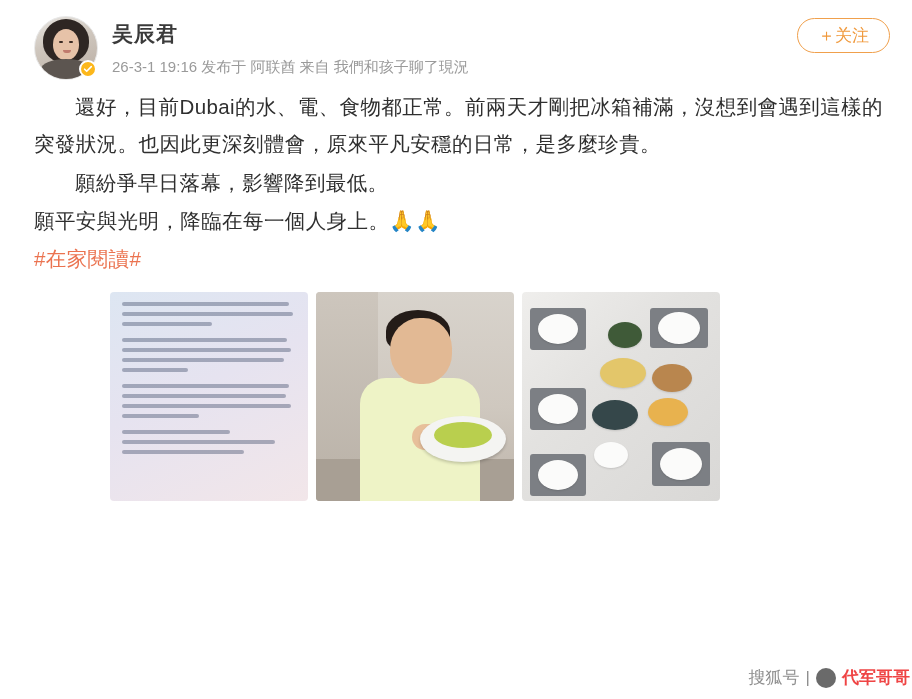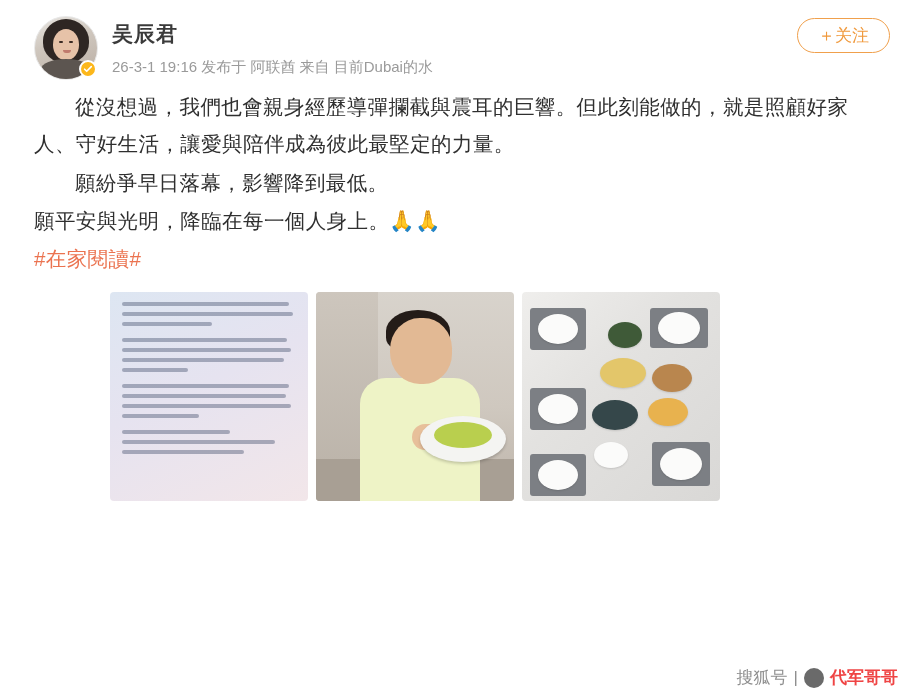--- a/index.html
+++ b/index.html
@@ -281,21 +281,21 @@
     box-shadow: 0 1px 2px rgba(0,0,0,0.12);
   }
   .tile-table .dish.dark { background: #35474a; }
   .tile-table .dish.food-y { background: #e3c66a; }
   .tile-table .dish.food-o { background: #e8b24e; }
   .tile-table .dish.food-g { background: #3f5a38; }
   .tile-table .dish.food-br { background: #b9864e; }
 
   .watermark {
     position: absolute;
-    right: 14px;
+    right: 2px;
     bottom: 10px;
     display: flex;
     align-items: center;
     gap: 6px;
     color: #8e8e8e;
     font-size: 17px;
     white-space: nowrap;
   }
   .watermark .wm-avatar {
     width: 20px;
@@ -337,29 +337,29 @@
         </svg>
       </div>
     </div>
 
     <div class="meta">
       <div class="username">吴辰君</div>
       <div class="subline">
         <span>26-3-1 19:16</span>
         <span>发布于</span>
         <span>阿联酋</span>
-        <span class="src">来自 目前Dubai的水</span>
+        <span class="src">来自 我們和孩子聊了現況</span>
       </div>
     </div>
 
     <button class="follow-btn">＋关注</button>
   </div>
 
   <div class="content">
-    <p class="indent">從沒想過，我們也會親身經歷導彈攔截與震耳的巨響。但此刻能做的，就是照顧好家人、守好生活，讓愛與陪伴成為彼此最堅定的力量。</p>
+    <p class="indent">還好，目前Dubai的水、電、食物都正常。前兩天才剛把冰箱補滿，沒想到會遇到這樣的突發狀況。也因此更深刻體會，原來平凡安穩的日常，是多麼珍貴。</p>
     <p class="indent">願紛爭早日落幕，影響降到最低。</p>
     <p>願平安與光明，降臨在每一個人身上。🙏🙏</p>
     <p class="hashtag">#在家閱讀#</p>
   </div>
 
   <div class="images">
 
     <div class="img-tile tile-text">
       <div class="ln" style="width:96%"></div>
       <div class="ln" style="width:98%"></div>

